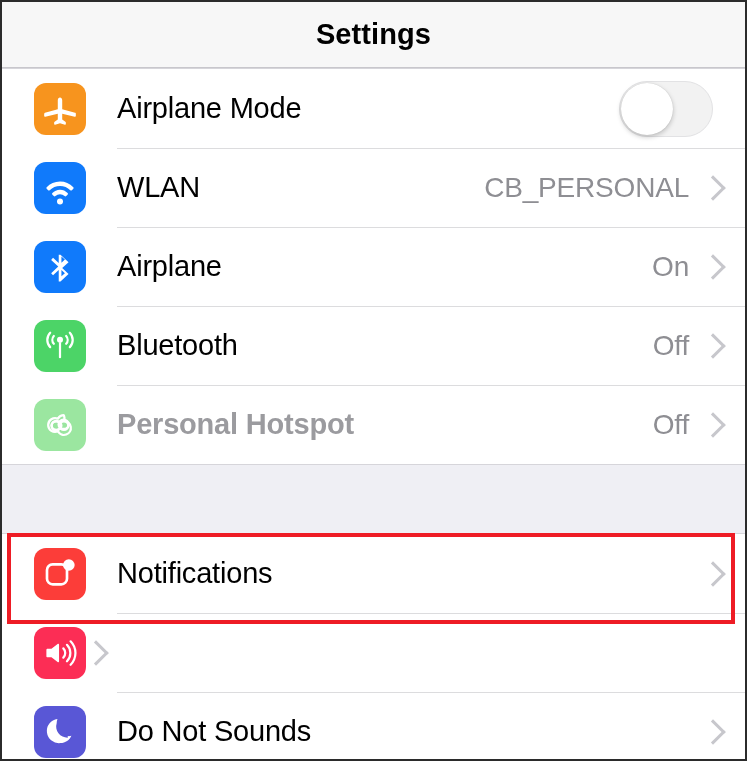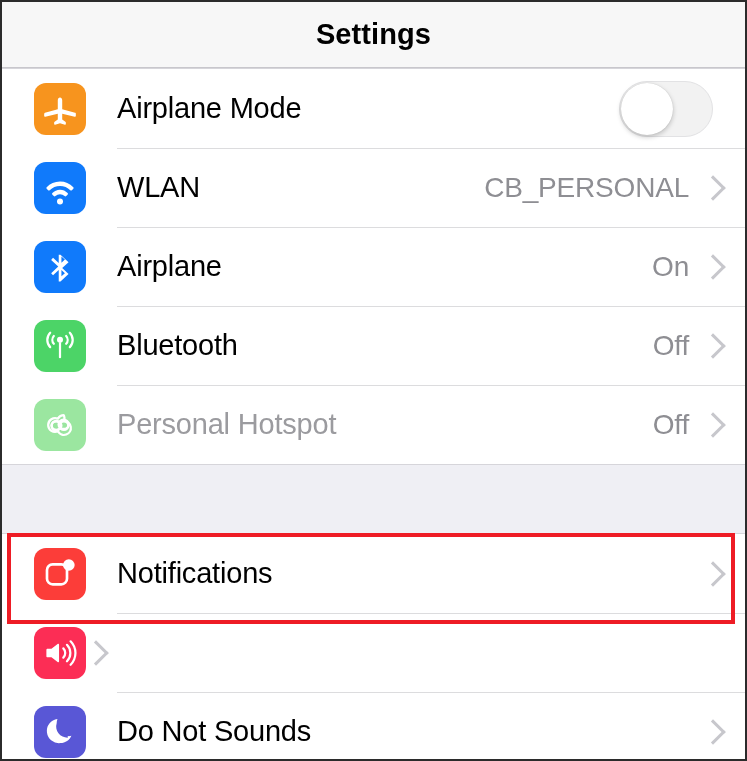--- a/index.html
+++ b/index.html
@@ -91,21 +91,21 @@
   .row-icon svg { display: block; }
 
   .row-label {
     flex: 1 1 auto;
     margin-left: 31px;
     font-size: 29px;
     color: #000000;
     letter-spacing: -0.2px;
     white-space: nowrap;
   }
-  .row.disabled .row-label { color: #9b9b9f; }
+  .row.disabled .row-label { color: #9b9b9f; font-weight: bold; }
 
   .row-value {
     flex: 0 0 auto;
     font-size: 28px;
     color: #8e8e93;
     letter-spacing: -0.2px;
     margin-right: 14px;
     white-space: nowrap;
   }
 

